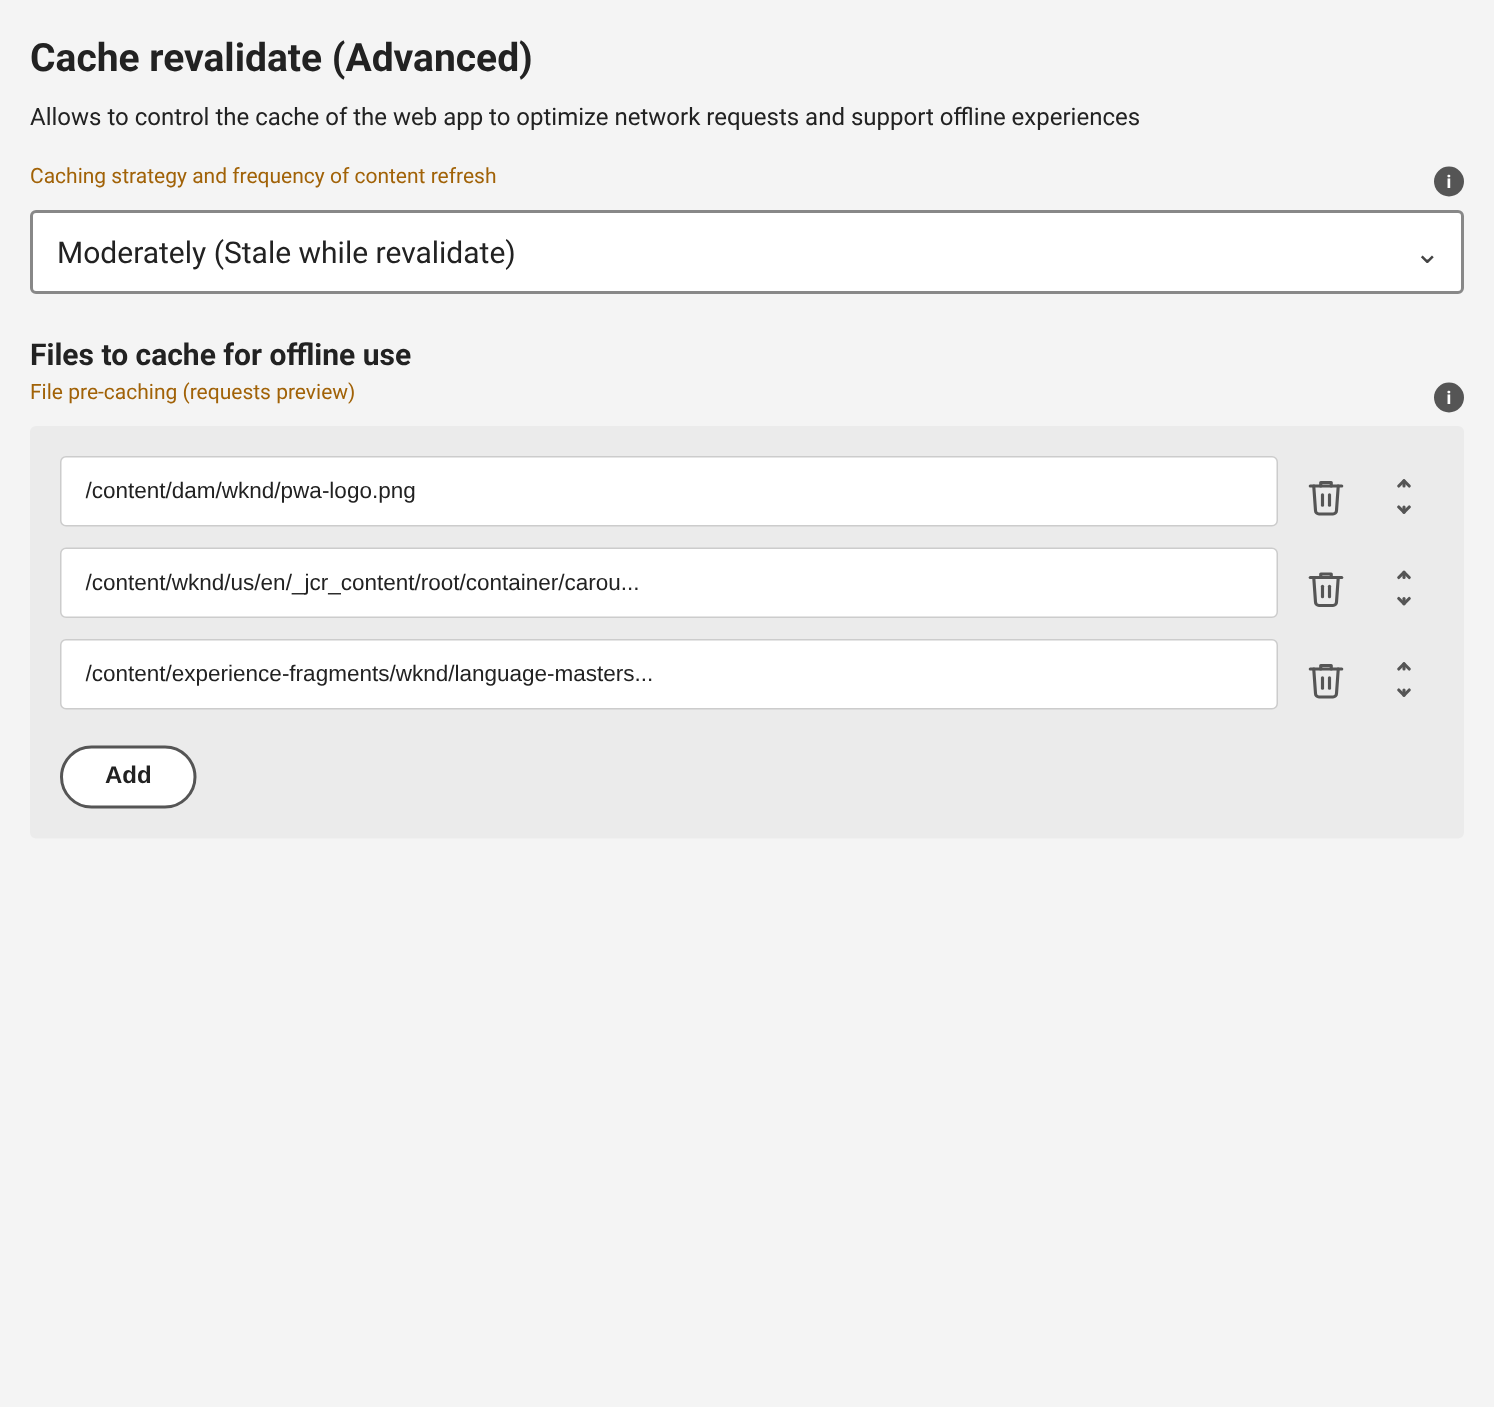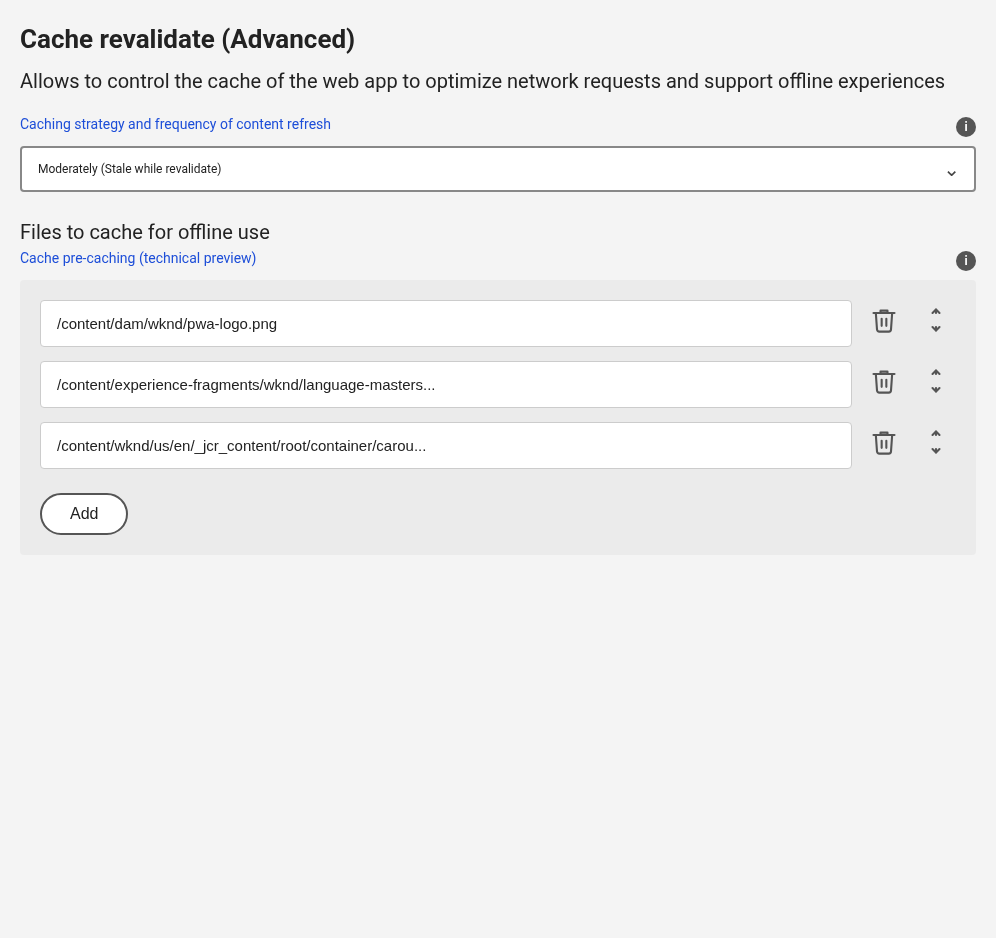--- a/index.html
+++ b/index.html
@@ -17,30 +17,30 @@
       color: #222;
     }
 
     .page-title {
       font-size: 26px;
       font-weight: 700;
       margin-bottom: 12px;
     }
 
     .page-description {
-      font-size: 20px;
+      font-size: 16px;
       color: #222;
       margin-bottom: 20px;
       line-height: 1.5;
       max-width: 960px;
     }
 
     .section-label {
       font-size: 14px;
-      color: #1d4ed8;
+      color: #a16207;
       margin-bottom: 6px;
       display: flex;
       align-items: center;
       justify-content: space-between;
     }
 
     .info-icon {
       display: inline-flex;
       align-items: center;
       justify-content: center;
@@ -59,55 +59,55 @@
       position: relative;
       margin-bottom: 28px;
     }
 
     .dropdown {
       width: 100%;
       border: 2px solid #888;
       border-radius: 4px;
       background: white;
       padding: 14px 16px;
-      font-size: 12px;
+      font-size: 20px;
       color: #222;
       appearance: none;
       cursor: pointer;
       display: flex;
       align-items: center;
       justify-content: space-between;
     }
 
     .dropdown-chevron {
       position: absolute;
       right: 16px;
       top: 50%;
       transform: translateY(-50%);
       font-size: 20px;
       color: #444;
       pointer-events: none;
     }
 
     .section-title {
       font-size: 20px;
-      font-weight: 400;
+      font-weight: 700;
       margin-bottom: 6px;
     }
 
     .file-cache-section {
       background-color: #ebebeb;
       border-radius: 4px;
       padding: 20px;
       margin-top: 8px;
     }
 
     .file-row {
       display: flex;
-      align-items: flex-start;
+      align-items: flex-end;
       margin-bottom: 14px;
       gap: 12px;
     }
 
     .file-input {
       flex: 1;
       border: 1px solid #ccc;
       border-radius: 4px;
       padding: 14px 16px;
       font-size: 15px;
@@ -137,21 +137,21 @@
       height: 28px;
     }
 
     .add-button {
       margin-top: 10px;
       padding: 10px 28px;
       border: 2px solid #555;
       border-radius: 24px;
       background: white;
       font-size: 16px;
-      font-weight: 400;
+      font-weight: 700;
       color: #222;
       cursor: pointer;
     }
 
     .label-row {
       display: flex;
       align-items: center;
       justify-content: space-between;
       margin-bottom: 8px;
     }
@@ -171,21 +171,21 @@
 <div class="dropdown-wrapper">
   <div class="dropdown">
     <span>Moderately (Stale while revalidate)</span>
   </div>
   <span class="dropdown-chevron">⌄</span>
 </div>
 
 <h2 class="section-title">Files to cache for offline use</h2>
 
 <div class="label-row" style="margin-bottom:0;">
-  <span class="section-label">Cache pre-caching (technical preview)</span>
+  <span class="section-label">File pre-caching (requests preview)</span>
   <span class="info-icon" title="More information">i</span>
 </div>
 
 <div class="file-cache-section">
   <div id="file-rows-container">
       <div class="file-row">
         <input type="text" class="file-input" value="/content/dam/wknd/pwa-logo.png" style="">
         <button class="icon-btn">
           <svg class="trash-icon" viewBox="0 0 24 24" fill="none" stroke="currentColor" stroke-width="1.8" stroke-linecap="round" stroke-linejoin="round">
       <polyline points="3 6 5 6 21 6"></polyline>
@@ -198,41 +198,41 @@
         <button class="icon-btn">
           <svg class="move-icon" viewBox="0 0 24 24" fill="none" stroke="currentColor" stroke-width="1.8" stroke-linecap="round" stroke-linejoin="round">
       <line x1="12" y1="3" x2="12" y2="6"></line>
       <polyline points="9 6 12 3 15 6"></polyline>
       <line x1="12" y1="21" x2="12" y2="18"></line>
       <polyline points="9 18 12 21 15 18"></polyline>
     </svg>
         </button>
       </div>
       <div class="file-row">
-        <input type="text" class="file-input" value="/content/experience-fragments/wknd/language-masters..." style="">
+        <input type="text" class="file-input" value="/content/wknd/us/en/_jcr_content/root/container/carou..." style="">
         <button class="icon-btn">
           <svg class="trash-icon" viewBox="0 0 24 24" fill="none" stroke="currentColor" stroke-width="1.8" stroke-linecap="round" stroke-linejoin="round">
       <polyline points="3 6 5 6 21 6"></polyline>
       <path d="M19 6l-1 14a2 2 0 0 1-2 2H8a2 2 0 0 1-2-2L5 6"></path>
       <path d="M10 11v6"></path>
       <path d="M14 11v6"></path>
       <path d="M9 6V4h6v2"></path>
     </svg>
         </button>
         <button class="icon-btn">
           <svg class="move-icon" viewBox="0 0 24 24" fill="none" stroke="currentColor" stroke-width="1.8" stroke-linecap="round" stroke-linejoin="round">
       <line x1="12" y1="3" x2="12" y2="6"></line>
       <polyline points="9 6 12 3 15 6"></polyline>
       <line x1="12" y1="21" x2="12" y2="18"></line>
       <polyline points="9 18 12 21 15 18"></polyline>
     </svg>
         </button>
       </div>
       <div class="file-row">
-        <input type="text" class="file-input" value="/content/wknd/us/en/_jcr_content/root/container/carou..." style="">
+        <input type="text" class="file-input" value="/content/experience-fragments/wknd/language-masters..." style="">
         <button class="icon-btn">
           <svg class="trash-icon" viewBox="0 0 24 24" fill="none" stroke="currentColor" stroke-width="1.8" stroke-linecap="round" stroke-linejoin="round">
       <polyline points="3 6 5 6 21 6"></polyline>
       <path d="M19 6l-1 14a2 2 0 0 1-2 2H8a2 2 0 0 1-2-2L5 6"></path>
       <path d="M10 11v6"></path>
       <path d="M14 11v6"></path>
       <path d="M9 6V4h6v2"></path>
     </svg>
         </button>
         <button class="icon-btn">

